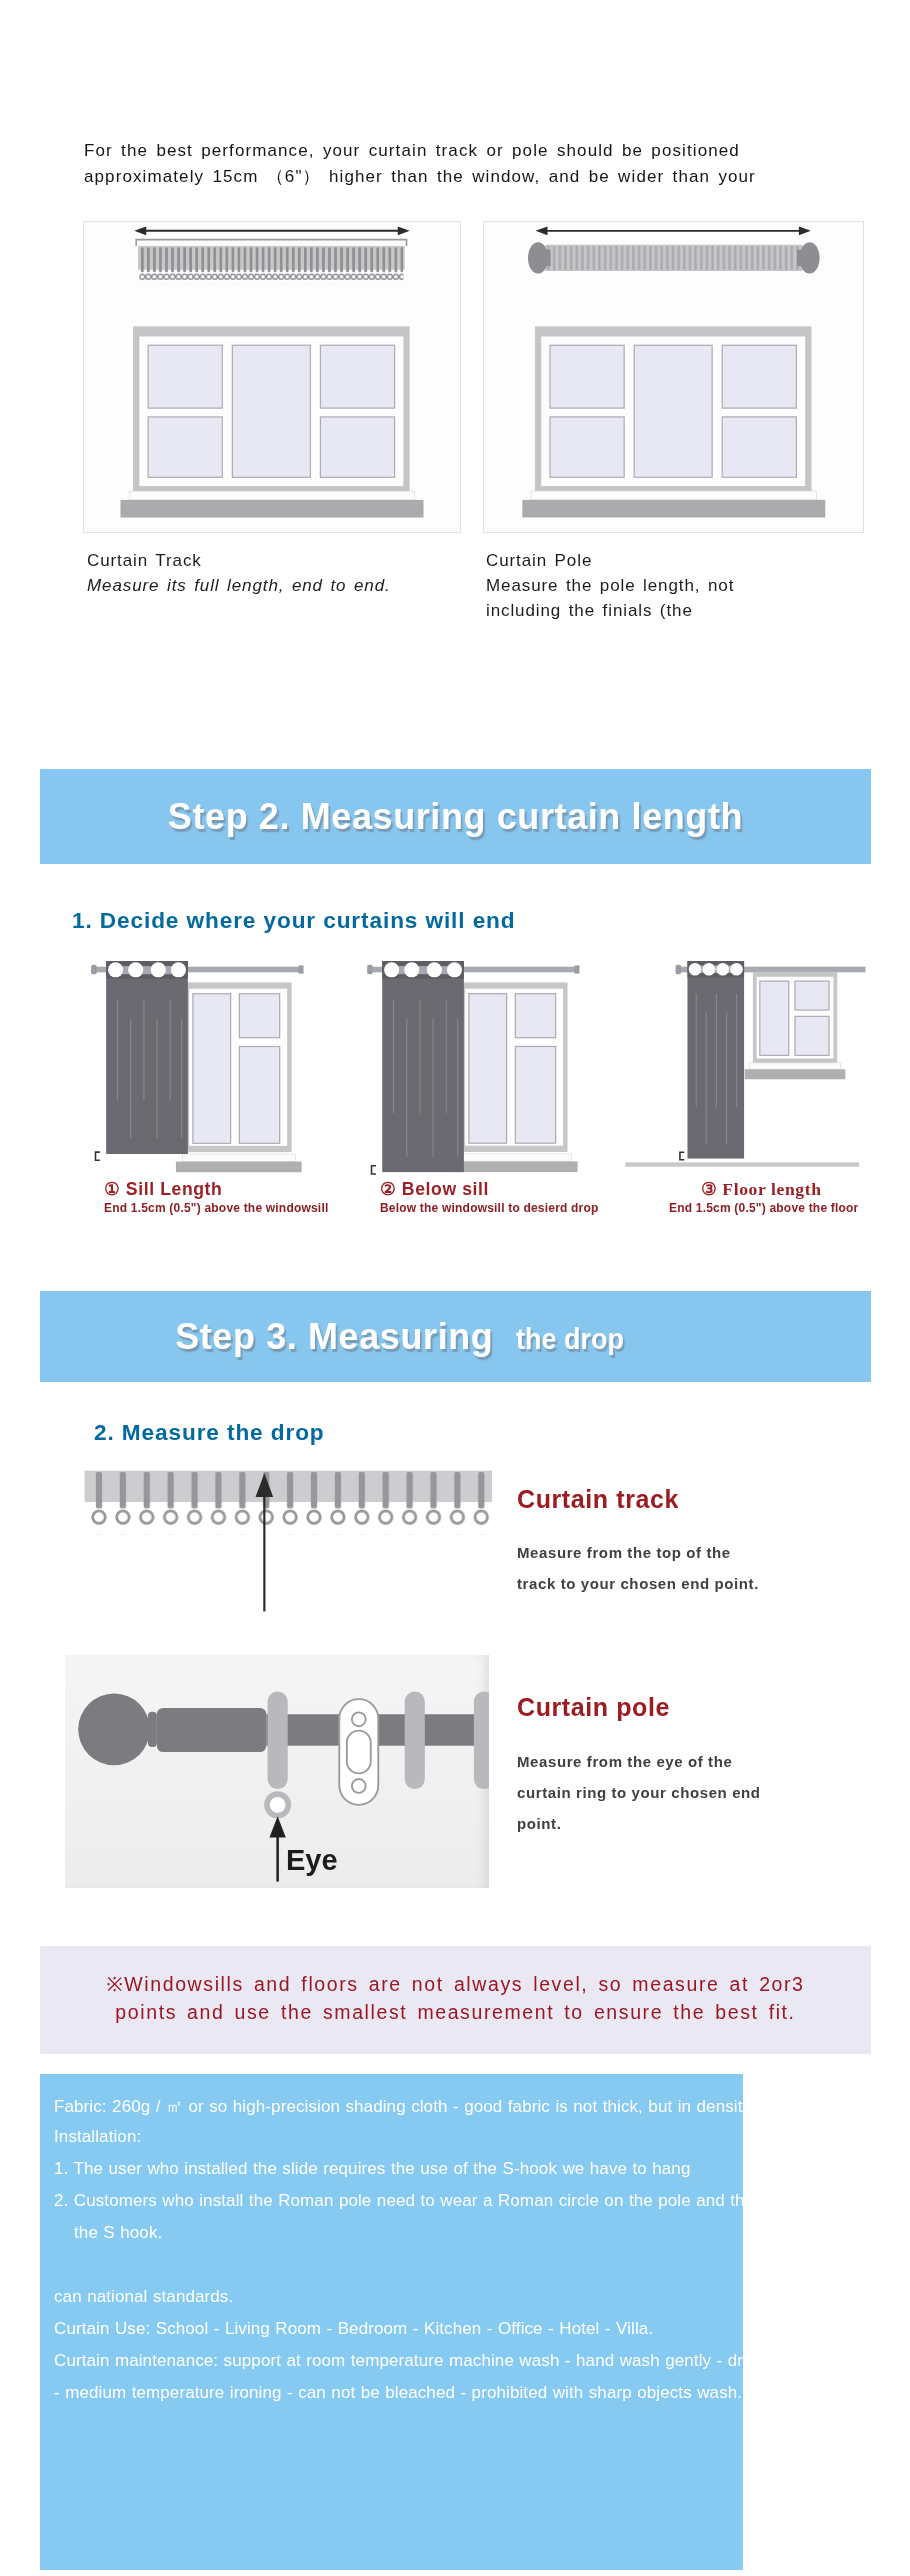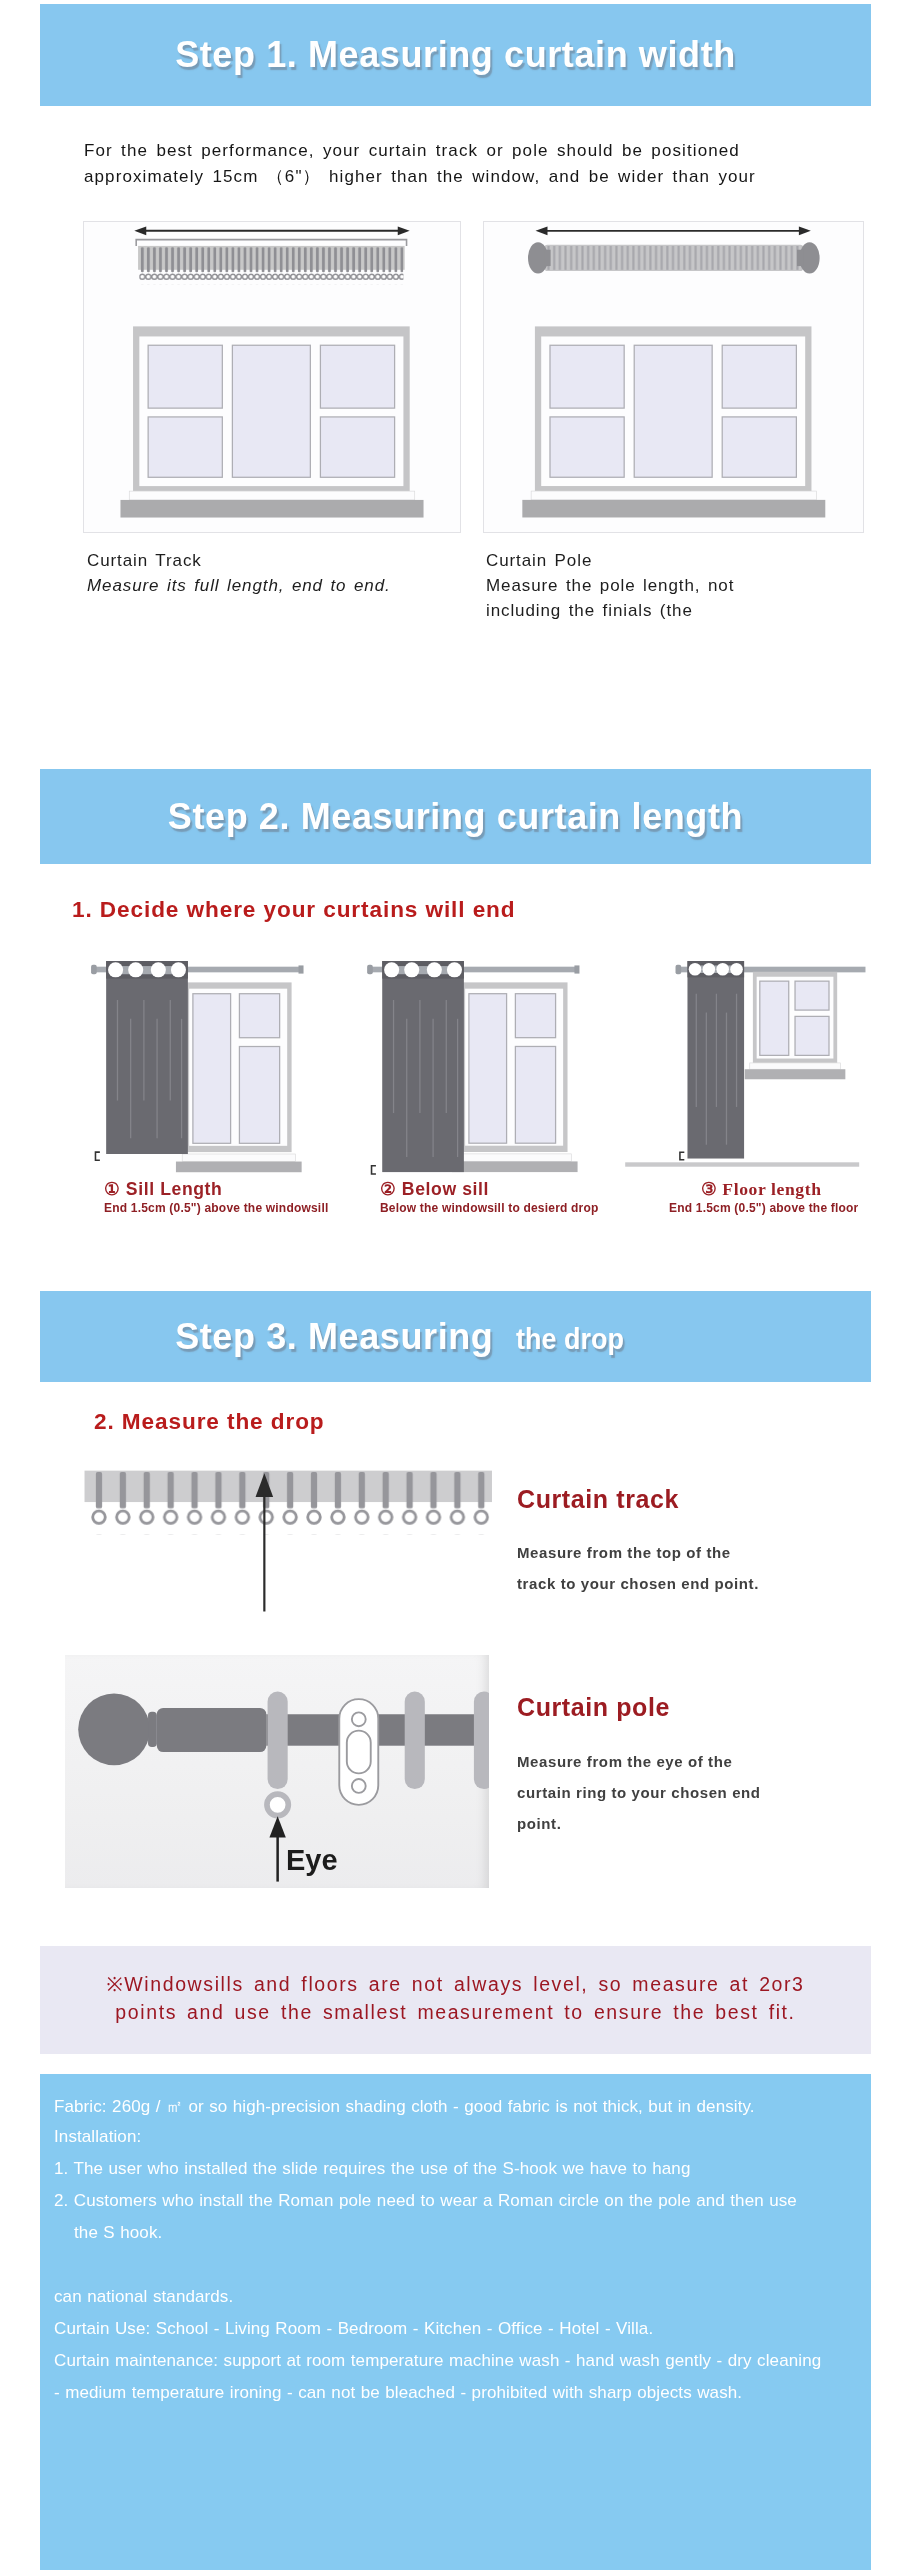--- a/index.html
+++ b/index.html
@@ -10,42 +10,39 @@
           display:flex;align-items:center;justify-content:center;white-space:nowrap;
           text-shadow:1.9px 2.5px 1.3px rgba(105,118,134,0.55);letter-spacing:0.6px;}
   .banner-text{font-size:36px;}
   .banner-sub{font-size:30px;display:inline-block;transform:scaleX(0.9);margin-left:16.4px;letter-spacing:0;}
   .para-line{color:#161616;font-size:17px;letter-spacing:1.1px;word-spacing:2.5px;white-space:nowrap;}
   .illo-box{border:0.6px solid #e2e2e6;background:#fdfdfe;}
   .cap-title,.cap-line{color:#1d1d1d;font-size:17px;letter-spacing:0.9px;word-spacing:1.9px;white-space:nowrap;}
   .note{left:40px;width:831px;background:#e9e8f3;}
   .note-line{position:absolute;left:0;width:100%;text-align:center;color:#9c1722;
              font-size:19.5px;letter-spacing:1.6px;word-spacing:3.1px;white-space:nowrap;}
-  .heading{color:#b91c1c;font-size:22.6px;font-weight:bold;letter-spacing:0.9px;white-space:nowrap;}
+  .heading{color:#0369a1;font-size:22.6px;font-weight:bold;letter-spacing:0.9px;white-space:nowrap;margin-top:11px;}
   .opt-title{color:#9c2126;font-size:17.6px;font-weight:bold;letter-spacing:0.6px;white-space:nowrap;}
   .opt-desc{color:#8e1f24;font-size:12px;font-weight:bold;letter-spacing:0.2px;white-space:nowrap;}
   .red-title{color:#9c1c22;font-size:25px;font-weight:bold;letter-spacing:0.6px;white-space:nowrap;}
   .red-line{color:#404040;font-size:15px;font-weight:bold;letter-spacing:0.6px;white-space:nowrap;margin-top:11px;}
   .pole-photo{background:linear-gradient(180deg,#f5f5f6 0%,#efeff0 70%,#ececee 100%);
               box-shadow:inset -8.8px 0 11.3px -6.3px rgba(0,0,0,0.12);}
   .eye-label{color:#1c1c1c;font-size:29px;font-weight:bold;}
-  .info{left:40px;width:831px;background:#86caf1;}
+  .info{left:40px;width:703px;background:#86caf1;}
   .info-line{position:absolute;left:14px;color:#ffffff;font-size:17px;letter-spacing:0.1px;
              word-spacing:0.6px;white-space:nowrap;}
   .info-indent{left:34px;}
   svg{display:block;}
 </style>
 </head>
 <body>
 
 <div id="page">
 
-  <div class="abs banner" style="top:3.8px;height:102px;">
-    <span class="banner-text">Step 1. Measuring curtain width</span>
-  </div>
 
   <div class="abs para-line" style="left:84px;top:141px;">For the best performance, your curtain track or pole should be positioned</div>
   <div class="abs para-line" style="left:84px;top:165px;">approximately 15cm （6"） higher than the window, and be wider than your</div>
 
   <div class="abs illo-box" style="left:83px;top:221px;width:376px;height:310px;">
     <svg width="376" height="310" viewBox="0 0 598 493">
       <defs>
         <pattern id="hp1" x="88" y="40" width="9.6" height="60" patternUnits="userSpaceOnUse">
           <rect x="2.6" y="0" width="4.4" height="40" rx="2" fill="#8f8f94"></rect>
           <circle cx="4.8" cy="47" r="4" fill="#ffffff" stroke="#8f8f94" stroke-width="2.2"></circle>

